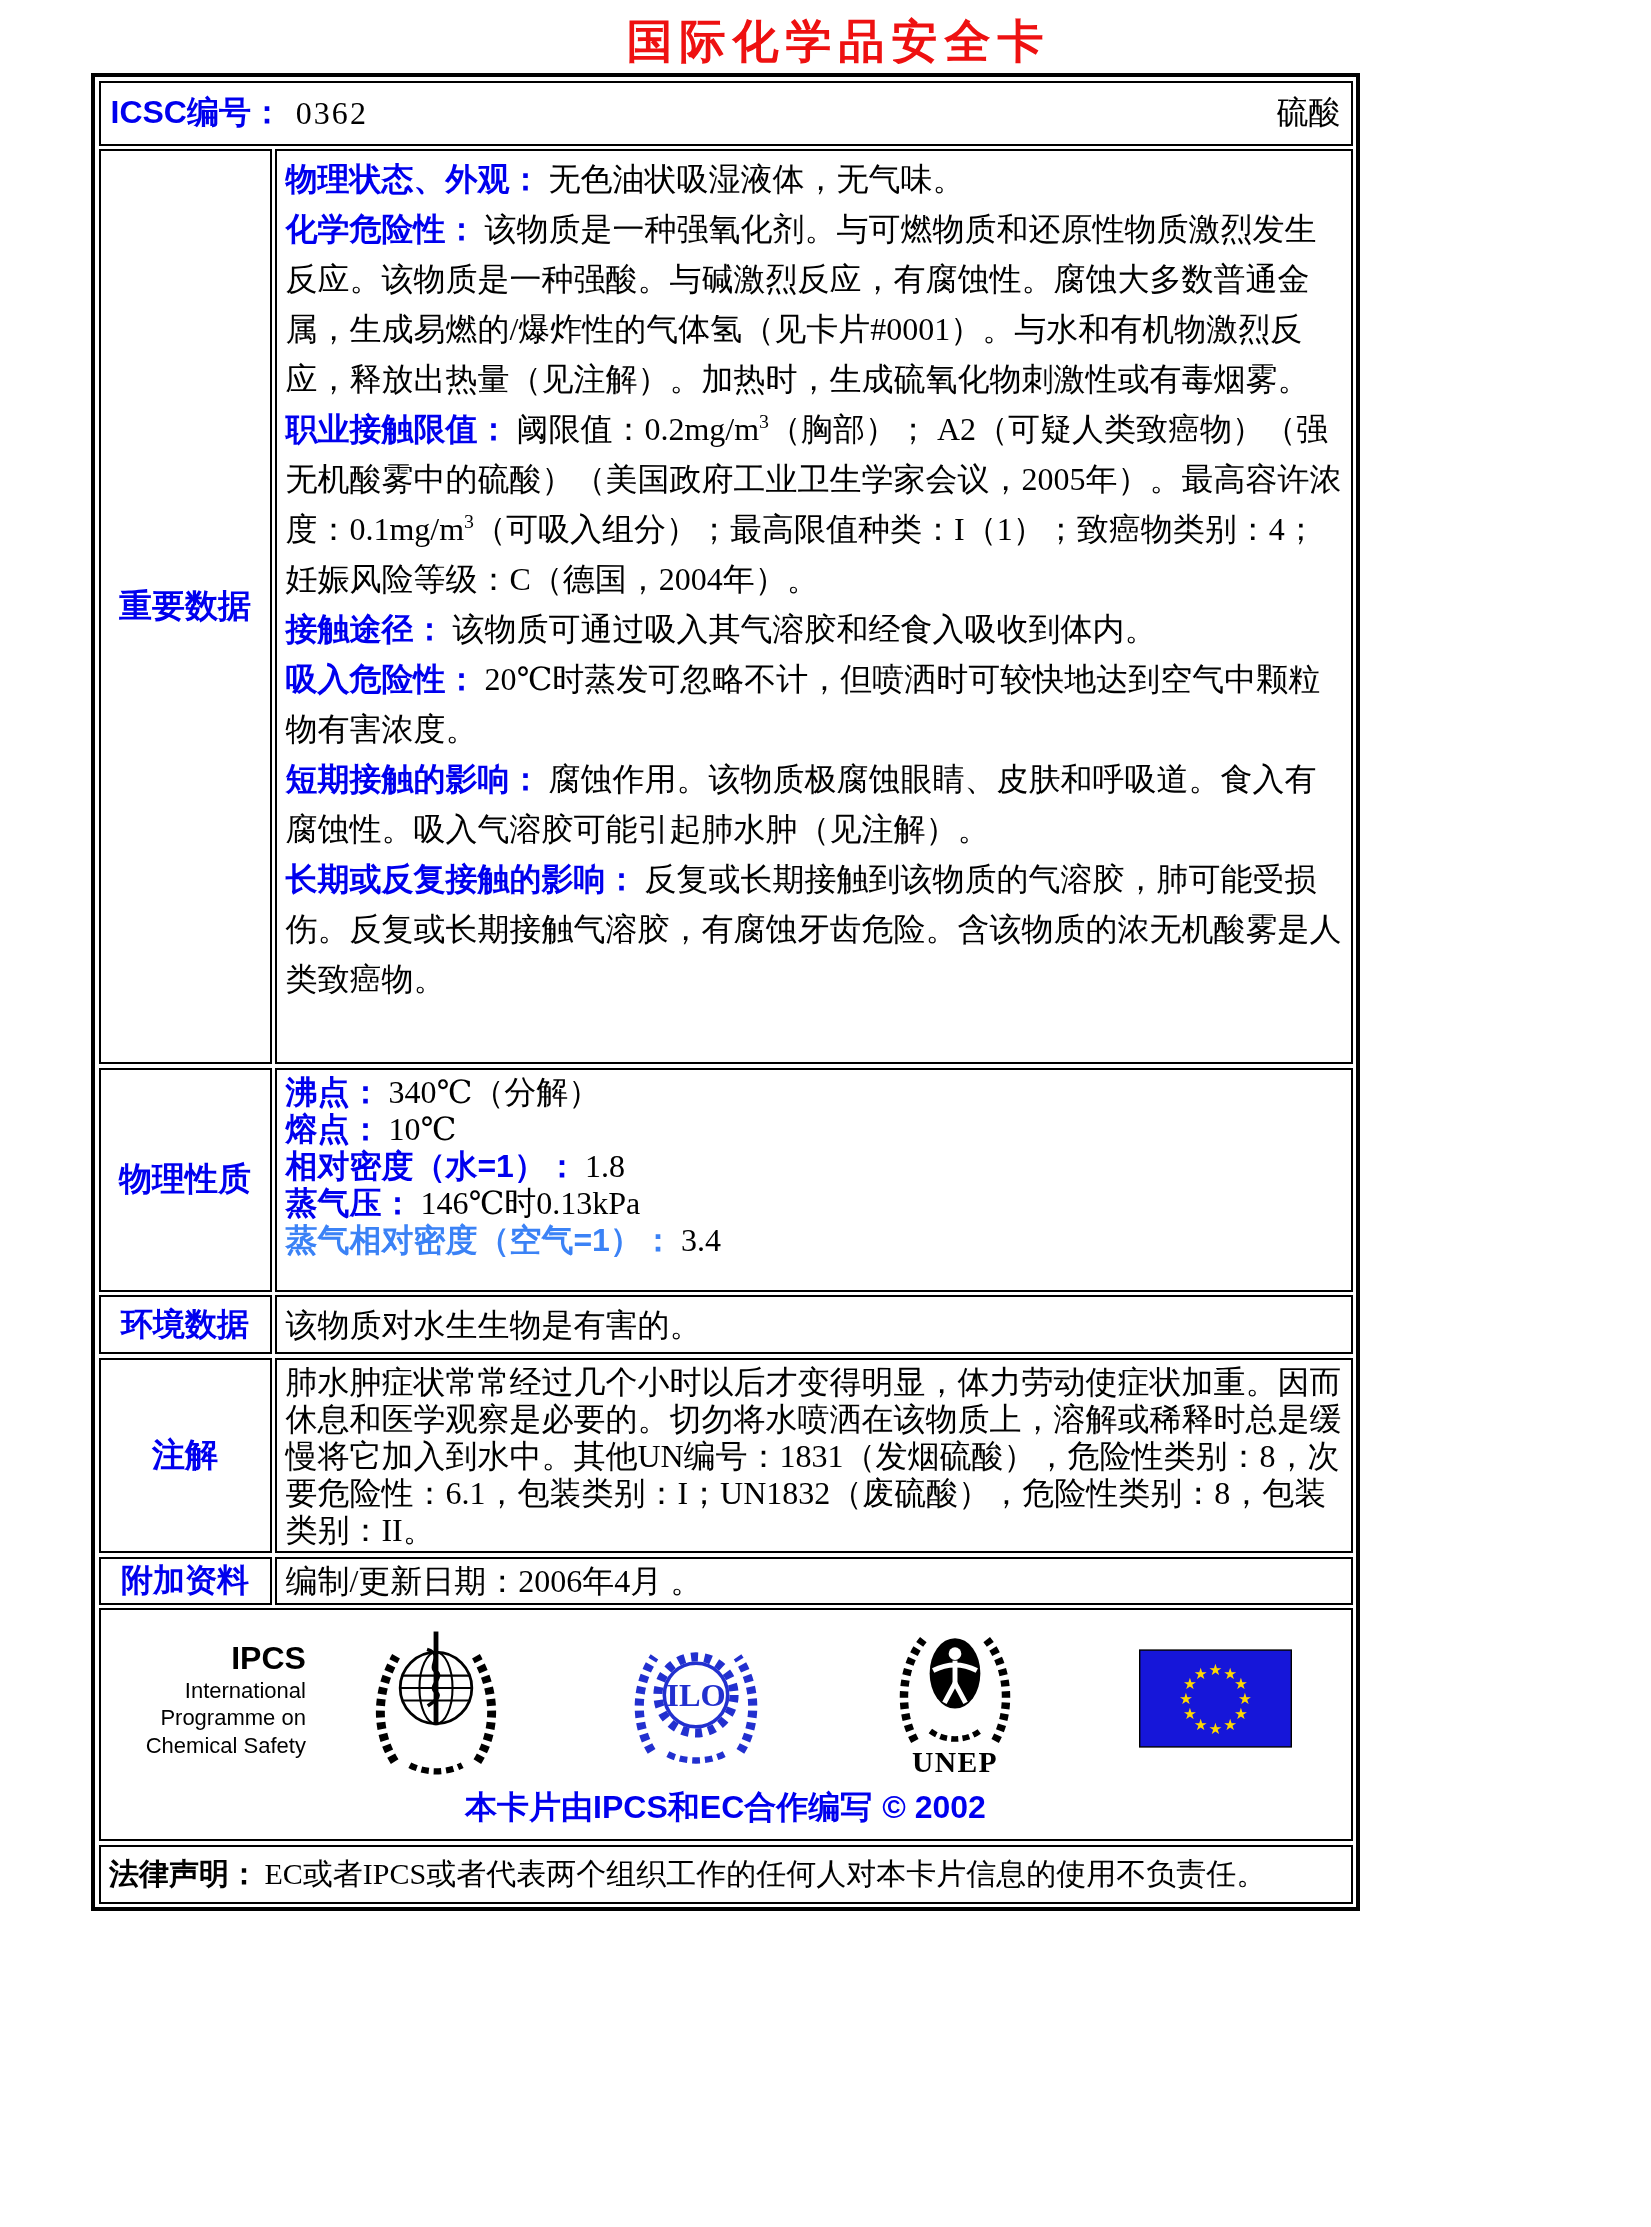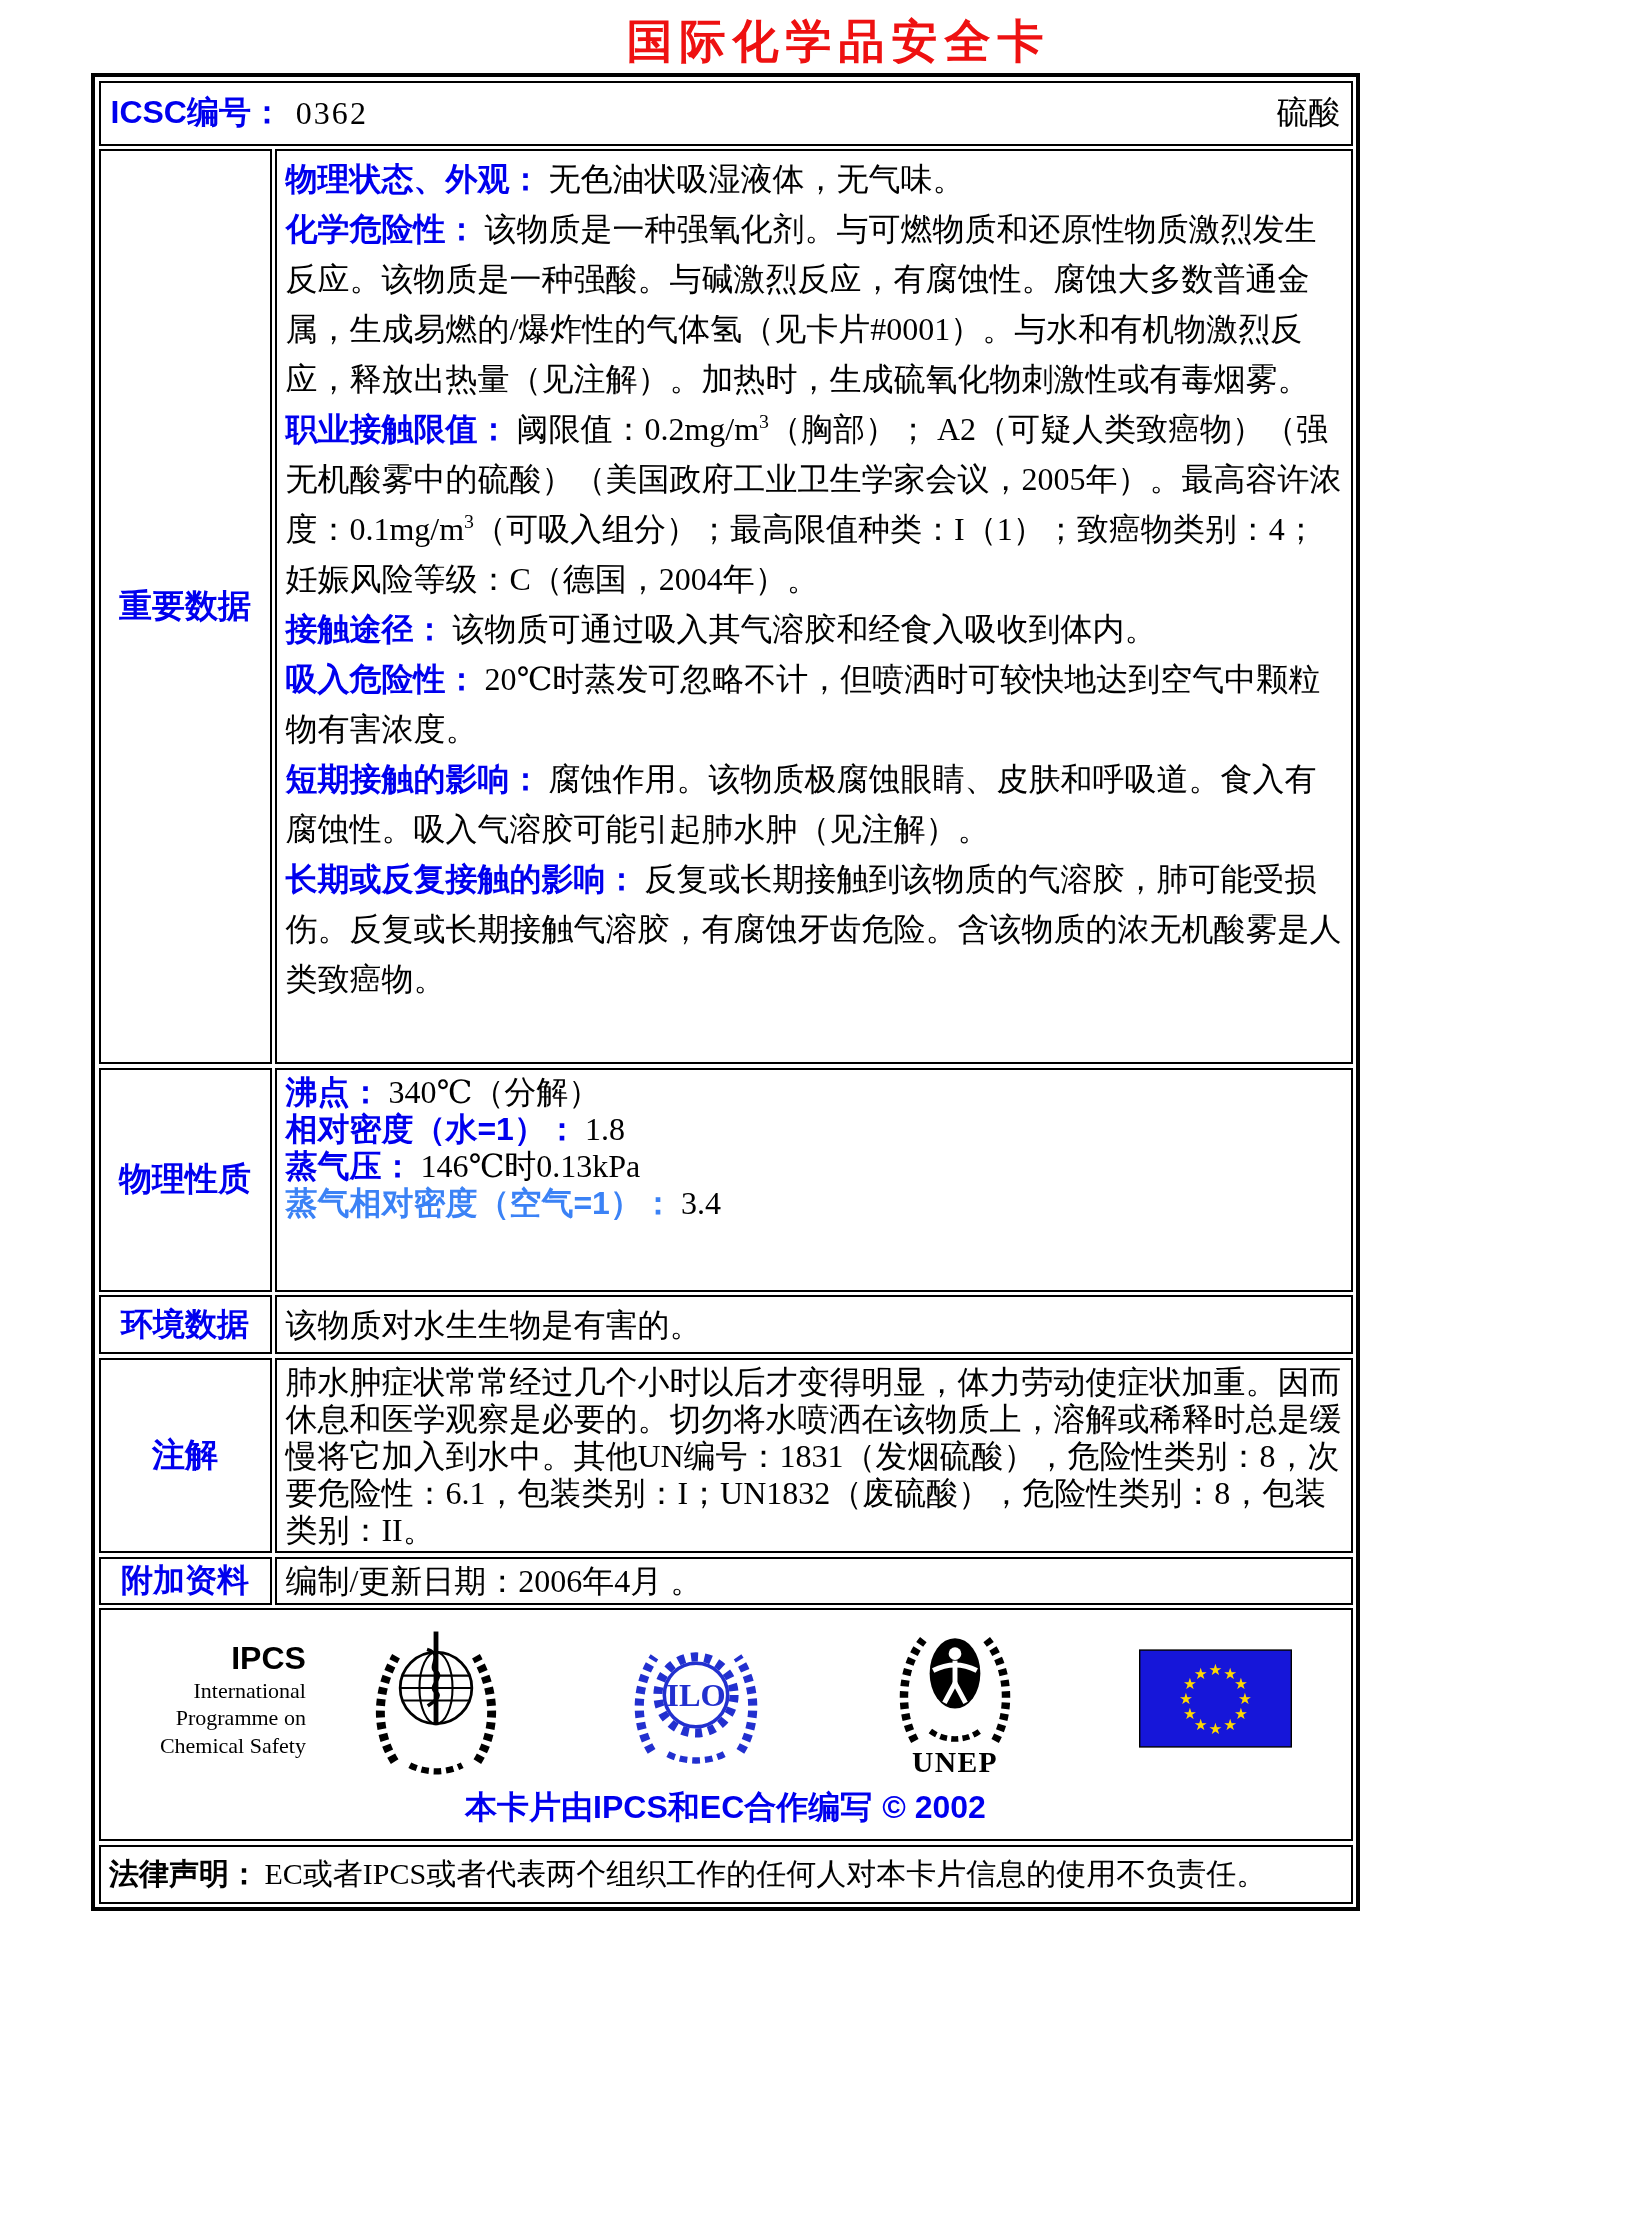--- a/index.html
+++ b/index.html
@@ -74,21 +74,21 @@
     padding:7px 5.6px 4.2px 5.6px;
     display:flex;flex-direction:column;
   }
   .logos-strip{display:flex;align-items:center;flex:1;text-align:right;}
   .ipcs-block{flex:0 0 197px;padding-left:2.8px;}
   .ipcs-acronym{
     font-family:"Liberation Sans","DejaVu Sans",sans-serif;
     font-weight:bold;font-size:32px;line-height:37px;
   }
   .ipcs-line{
-    font-family:Liberation Serif, serif;
+    font-family:Liberation Sans, sans-serif;
     font-size:22px;line-height:27.4px;
   }
   .logo-slot{flex:1 1 0;display:flex;justify-content:center;align-items:center;}
   .caption-line{
     text-align:center;
     font-family:"Liberation Sans","DejaVu Sans",sans-serif;
     font-weight:bold;font-size:32px;
     padding:4.2px 0 5.6px 0;
   }
   .caption-copy{font-weight:bold;margin-left:10px;}
@@ -132,20 +132,21 @@
           <div class="para"><span class="blabel" style="color: rgb(0, 0, 238);">吸入危险性：</span><span>20℃时蒸发可忽略不计，但喷洒时可较快地达到空气中颗粒物有害浓度。</span></div>
           <div class="para"><span class="blabel" style="color: rgb(0, 0, 238);">短期接触的影响：</span><span>腐蚀作用。该物质极腐蚀眼睛、皮肤和呼吸道。食入有腐蚀性。吸入气溶胶可能引起肺水肿（见注解）。</span></div>
           <div class="para"><span class="blabel" style="color: rgb(0, 0, 238);">长期或反复接触的影响：</span><span>反复或长期接触到该物质的气溶胶，肺可能受损伤。反复或长期接触气溶胶，有腐蚀牙齿危险。含该物质的浓无机酸雾是人类致癌物。</span></div>
         </div>
     </div>
 
     <div class="row physical">
       <div class="cell label-cell" style="color:#0000ee;">物理性质</div>
       <div class="cell content-cell">
           <div class="para"><span class="blabel" style="color: rgb(0, 0, 238);">沸点：</span><span>340℃（分解）</span></div>
+          <div class="para"><span class="blabel" style="color: rgb(0, 0, 238);">熔点：</span><span>10℃</span></div>
           <div class="para"><span class="blabel" style="color: rgb(0, 0, 238);">相对密度（水=1）：</span><span>1.8</span></div>
           <div class="para"><span class="blabel" style="color: rgb(0, 0, 238);">蒸气压：</span><span>146℃时0.13kPa</span></div>
           <div class="para"><span class="blabel" style="color: #3b82f6;">蒸气相对密度（空气=1）：</span><span>3.4</span></div>
         </div>
     </div>
 
     <div class="row environment">
       <div class="cell label-cell" style="color:#0000ee;">环境数据</div>
       <div class="cell content-cell">
           <div class="para"><span>该物质对水生生物是有害的。</span></div>

